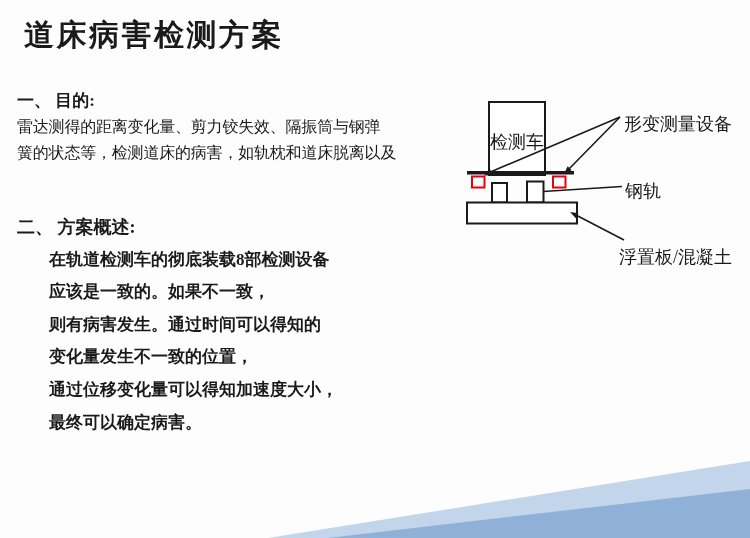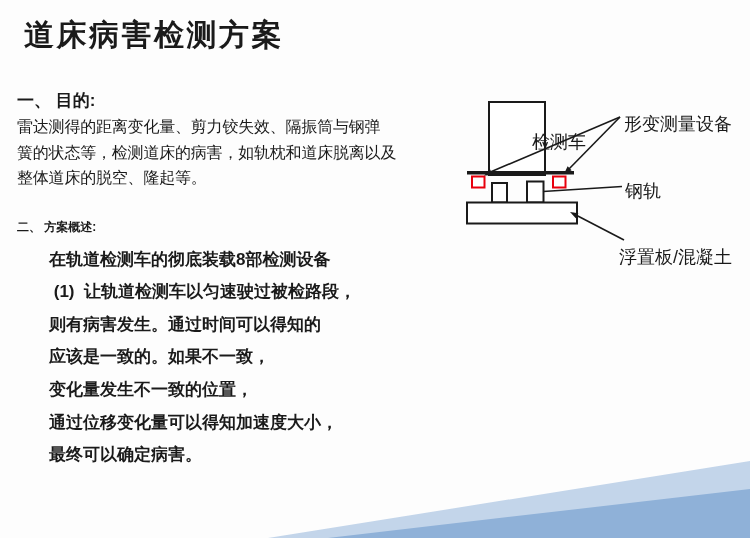--- a/index.html
+++ b/index.html
@@ -2,36 +2,36 @@
 <html><head>
 <meta charset="utf-8">
 <style>
   html,body{margin:0;padding:0;}
   body{
     width:750px;height:538px;position:relative;overflow:hidden;
     background:#fdfdfd;
     font-family:"Liberation Sans","DejaVu Sans",sans-serif;
     color:#1a1a1a;
   }
-  .abs{position:absolute;}
+  .abs{position:absolute;font-family:Liberation Serif, serif;}
   .title{
     left:24px;top:15px;
     font-size:30px;font-weight:700;letter-spacing:2.5px;
     line-height:40px;white-space:pre;
   }
   .sec1{left:17px;top:88px;width:420px;}
   .sec1 .h{font-size:17px;font-weight:700;line-height:26px;white-space:pre;}
   .sec1 .ln{font-size:16px;font-weight:400;line-height:25.5px;white-space:pre;letter-spacing:-0.2px;}
   .sec2{left:17px;top:211px;width:430px;}
-  .sec2 .h{font-size:12px;font-weight:700;line-height:32.6px;white-space:pre;}
+  .sec2 .h{font-size:18px;font-weight:700;line-height:32.6px;white-space:pre;}
   .sec2 .ln{font-size:17px;font-weight:700;line-height:32.6px;white-space:pre;margin-left:32px;}
   .dlabel{font-size:18px;font-weight:400;line-height:20px;white-space:pre;}
   .vehicle-label{
     left:489px;top:130px;width:56px;text-align:center;
-    font-size:18px;font-weight:400;letter-spacing:0px;white-space:pre;padding-left:42px;
+    font-size:18px;font-weight:400;letter-spacing:0px;white-space:pre;
   }
   svg.layer{position:absolute;left:0;top:0;width:750px;height:538px;}
 </style>
 </head>
 <body>
 
 <svg class="layer" viewBox="0 0 750 538">
 
   <polygon points="268,538 750,461 750,538" fill="#c3d5ea"></polygon>
   <polygon points="328,538 750,489 750,538" fill="#8fb1d8"></polygon>
@@ -61,29 +61,27 @@
     <polygon points="570,212 578.4,213.2 575.8,218.2" stroke="none"></polygon>
   </g>
 </svg>
 
 <div class="abs title">道床病害检测方案</div>
 
 <div class="abs sec1">
   <div class="h">一、 目的:</div>
   <div class="ln">雷达测得的距离变化量、剪力铰失效、隔振筒与钢弹</div>
   <div class="ln">簧的状态等，检测道床的病害，如轨枕和道床脱离以及</div>
-  <div class="ln">整体道床的脱空、隆起等。</div>
 </div>
 
 <div class="abs sec2">
   <div class="h">二、 方案概述:</div>
   <div class="ln">在轨道检测车的彻底装载8部检测设备</div>
-  <div class="ln"> (1)  让轨道检测车以匀速驶过被检路段，</div>
+  <div class="ln">应该是一致的。如果不一致，</div>
   <div class="ln">则有病害发生。通过时间可以得知的</div>
-  <div class="ln">应该是一致的。如果不一致，</div>
   <div class="ln">变化量发生不一致的位置，</div>
   <div class="ln">通过位移变化量可以得知加速度大小，</div>
   <div class="ln">最终可以确定病害。</div>
 </div>
 
 <div class="abs vehicle-label">检测车</div>
 <div class="abs dlabel" style="left:624px;top:114px;">形变测量设备</div>
 <div class="abs dlabel" style="left:625px;top:181px;">钢轨</div>
 <div class="abs dlabel" style="left:619px;top:247px;">浮置板/混凝土</div>
 

